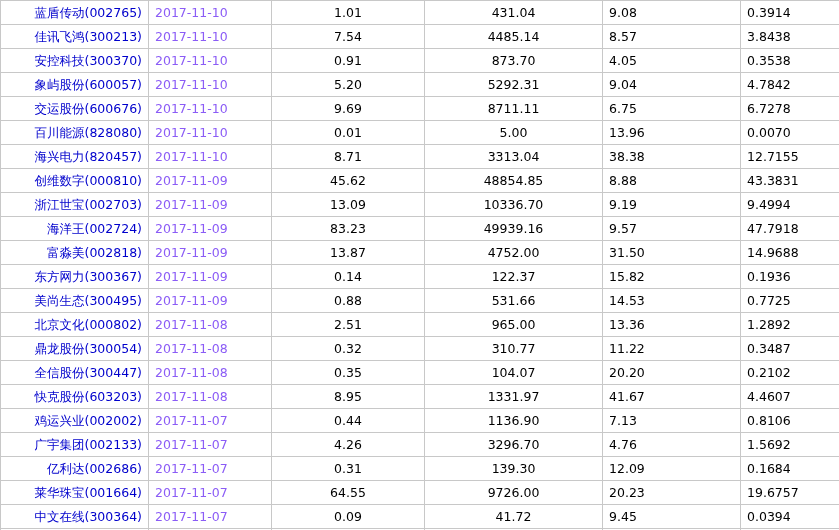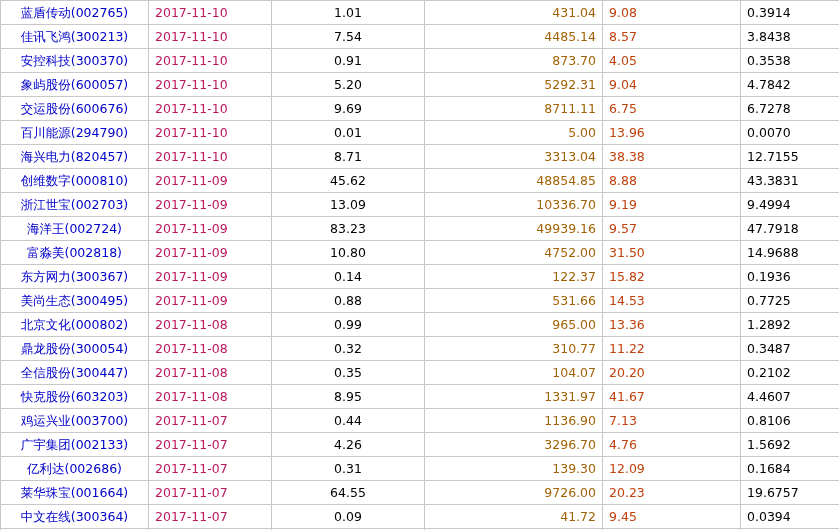--- a/index.html
+++ b/index.html
@@ -28,45 +28,45 @@
     height: 23px;
     line-height: 23px;
     padding: 0 6px;
     white-space: nowrap;
     overflow: hidden;
     font-size: 12.5px;
   }
   td.col-name {
     width: 135px;
     color: #0000cc;
-    text-align: center;
+    text-align: right;
     padding-left: 6px;
     margin-top: 32px;
   }
   td.col-date {
     width: 110px;
-    color: #be185d;
+    color: #8b5cf6;
     text-align: left;
     padding-left: 8px;
   }
   td.col-v1 {
     width: 140px;
     color: #000000;
     text-align: center;
     padding-left: 20px;
   }
   td.col-v2 {
     width: 165px;
-    color: #a16207;
-    text-align: right;
+    color: #000000;
+    text-align: center;
     padding-left: 22px;
   }
   td.col-v3 {
     width: 125px;
-    color: #c2410c;
+    color: #000000;
     text-align: left;
     padding-left: 16px;
   }
   td.col-v4 {
     width: 160px;
     color: #000000;
     text-align: left;
     padding-left: 20px;
   }
 </style>
@@ -110,21 +110,21 @@
         </tr>
         <tr>
           <td class="col-name">交运股份(600676)</td>
           <td class="col-date">2017-11-10</td>
           <td class="col-v1">9.69</td>
           <td class="col-v2">8711.11</td>
           <td class="col-v3">6.75</td>
           <td class="col-v4">6.7278</td>
         </tr>
         <tr>
-          <td class="col-name">百川能源(294790)</td>
+          <td class="col-name">百川能源(828080)</td>
           <td class="col-date">2017-11-10</td>
           <td class="col-v1">0.01</td>
           <td class="col-v2">5.00</td>
           <td class="col-v3">13.96</td>
           <td class="col-v4">0.0070</td>
         </tr>
         <tr>
           <td class="col-name">海兴电力(820457)</td>
           <td class="col-date">2017-11-10</td>
           <td class="col-v1">8.71</td>
@@ -152,21 +152,21 @@
           <td class="col-name">海洋王(002724)</td>
           <td class="col-date">2017-11-09</td>
           <td class="col-v1">83.23</td>
           <td class="col-v2">49939.16</td>
           <td class="col-v3">9.57</td>
           <td class="col-v4">47.7918</td>
         </tr>
         <tr>
           <td class="col-name">富淼美(002818)</td>
           <td class="col-date">2017-11-09</td>
-          <td class="col-v1">10.80</td>
+          <td class="col-v1">13.87</td>
           <td class="col-v2">4752.00</td>
           <td class="col-v3">31.50</td>
           <td class="col-v4">14.9688</td>
         </tr>
         <tr>
           <td class="col-name">东方网力(300367)</td>
           <td class="col-date">2017-11-09</td>
           <td class="col-v1">0.14</td>
           <td class="col-v2">122.37</td>
           <td class="col-v3">15.82</td>
@@ -176,21 +176,21 @@
           <td class="col-name">美尚生态(300495)</td>
           <td class="col-date">2017-11-09</td>
           <td class="col-v1">0.88</td>
           <td class="col-v2">531.66</td>
           <td class="col-v3">14.53</td>
           <td class="col-v4">0.7725</td>
         </tr>
         <tr>
           <td class="col-name">北京文化(000802)</td>
           <td class="col-date">2017-11-08</td>
-          <td class="col-v1">0.99</td>
+          <td class="col-v1">2.51</td>
           <td class="col-v2">965.00</td>
           <td class="col-v3">13.36</td>
           <td class="col-v4">1.2892</td>
         </tr>
         <tr>
           <td class="col-name">鼎龙股份(300054)</td>
           <td class="col-date">2017-11-08</td>
           <td class="col-v1">0.32</td>
           <td class="col-v2">310.77</td>
           <td class="col-v3">11.22</td>
@@ -206,21 +206,21 @@
         </tr>
         <tr>
           <td class="col-name">快克股份(603203)</td>
           <td class="col-date">2017-11-08</td>
           <td class="col-v1">8.95</td>
           <td class="col-v2">1331.97</td>
           <td class="col-v3">41.67</td>
           <td class="col-v4">4.4607</td>
         </tr>
         <tr>
-          <td class="col-name">鸡运兴业(003700)</td>
+          <td class="col-name">鸡运兴业(002002)</td>
           <td class="col-date">2017-11-07</td>
           <td class="col-v1">0.44</td>
           <td class="col-v2">1136.90</td>
           <td class="col-v3">7.13</td>
           <td class="col-v4">0.8106</td>
         </tr>
         <tr>
           <td class="col-name">广宇集团(002133)</td>
           <td class="col-date">2017-11-07</td>
           <td class="col-v1">4.26</td>

